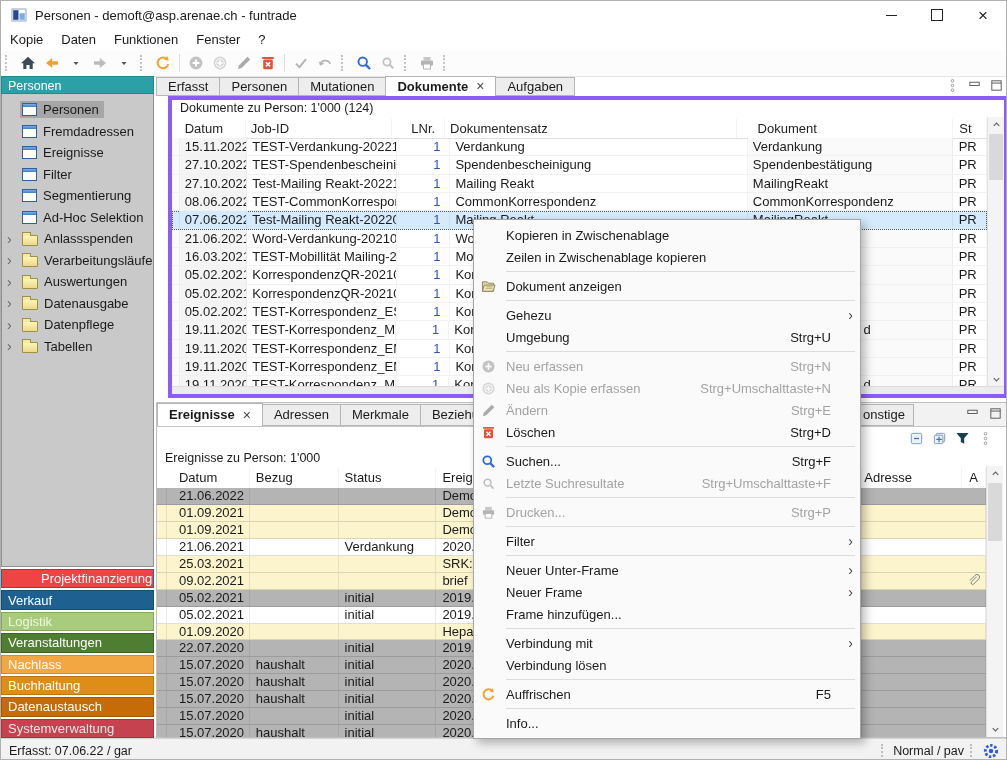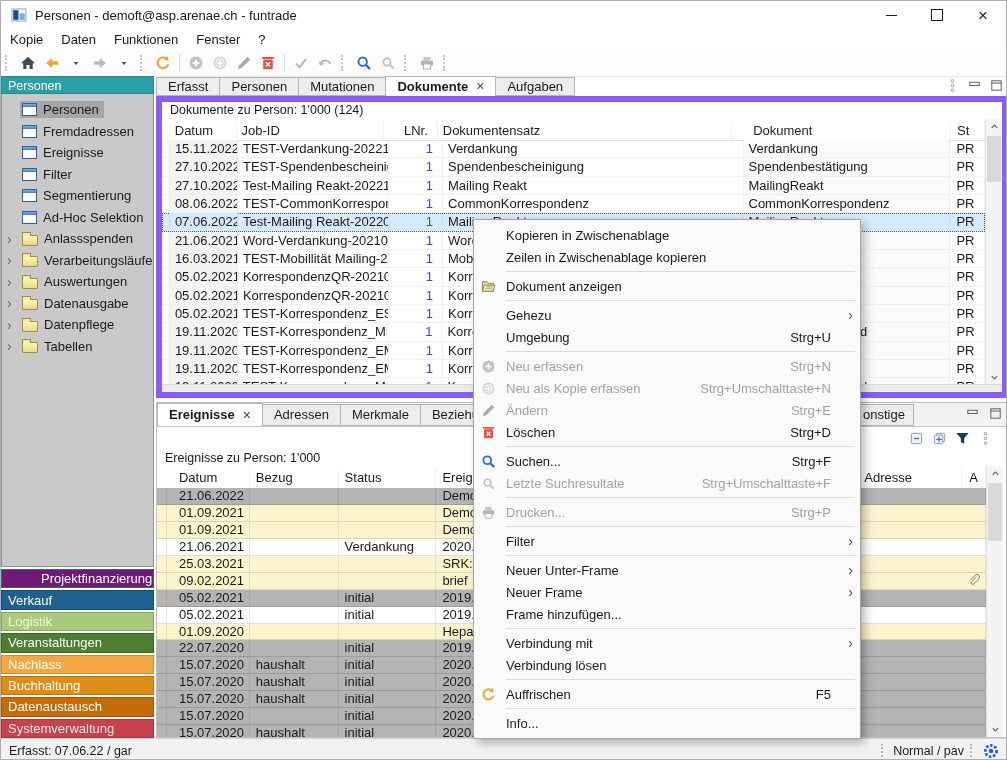--- a/index.html
+++ b/index.html
@@ -47,21 +47,21 @@
   .gear-wrap{width:18px;height:18px;margin-right:6px;display:flex;align-items:center;justify-content:center;}
   
   .content{position:absolute;left:155px;top:75px;width:852px;height:662px;}
   .tabbar{position:absolute;left:0;top:0;right:0;height:20px;display:flex;align-items:flex-end;}
   .tab{height:19px;line-height:19px;padding:0 11px;background:#ededed;border:1px solid #b5b5b5;margin-right:-1px;display:flex;align-items:center;box-sizing:border-box;white-space:nowrap;}
   .tab-active{background:#fff;font-weight:bold;height:20px;border-bottom:none;}
   .tab-close{margin-left:8px;font-weight:normal;font-size:14px;color:#444;}
   .bar-controls{position:absolute;right:4px;top:2px;display:flex;gap:7px;align-items:center;}
   .bar-controls .icon svg{width:15px;height:15px;}
   
-  .doc-pane{position:absolute;left:0;top:20px;right:0;height:302px;background:#fff;border:6px solid #8b5cf6;box-sizing:border-box;}
+  .doc-pane{position:absolute;left:12px;top:20px;right:0;height:302px;background:#fff;border:4px solid #8b5cf6;box-sizing:border-box;}
   .pane-caption{height:17px;line-height:17px;padding-left:8px;font-size:12.5px;}
   .dt-header{position:absolute;left:0;top:17px;right:17px;height:21px;display:flex;border-bottom:1px solid #e0e0e0;align-items:flex-end;}
   .dt-header .cell{line-height:19px;color:#222;}
   .dt-rows{position:absolute;left:0;top:38px;right:17px;bottom:7px;overflow:hidden;}
   .dt-row{height:18.357px;display:flex;border-bottom:1px solid #f1f1f1;box-sizing:border-box;}
   .cell{overflow:hidden;white-space:nowrap;box-sizing:border-box;border-right:1px solid rgba(0,0,0,0.05);line-height:18px;}
   .cd-g{width:8px;background:#fafafa;}
   .cd-datum{width:69px;padding-left:5px;background:#f4f4f4;position:relative;}
   .cd-job{width:153px;padding-left:5px;}
   .cd-lnr{width:55px;padding-right:9px;text-align:right;color:#3551b4;}
@@ -359,21 +359,21 @@
         </div>
         <div class="ti">
           <span class="ti-chev">›</span>
           <span class="ti-wrap">
             <span class="folder-icon"></span>
             <span class="ti-label">Tabellen</span>
           </span>
         </div>
       </div>
     <div class="sb-modules" id="modules">
-        <div class="mod-bar" style="background: #701a75; border-color: rgb(46, 102, 135); color: rgb(255, 255, 255); padding-left: 39px;">Projektfinanzierung</div>
+        <div class="mod-bar" style="background: #ef4444; border-color: rgb(46, 102, 135); color: rgb(255, 255, 255); padding-left: 39px;">Projektfinanzierung</div>
         <div class="mod-bar" style="background: rgb(30, 96, 143); border-color: rgb(23, 76, 114); color: rgb(255, 255, 255);">Verkauf</div>
         <div class="mod-bar" style="background: rgb(169, 203, 126); border-color: rgb(135, 168, 94); color: rgb(238, 248, 221);">Logistik</div>
         <div class="mod-bar" style="background: rgb(78, 126, 49); border-color: rgb(61, 100, 37); color: rgb(255, 255, 255);">Veranstaltungen</div>
         <div class="mod-bar" style="background: rgb(242, 167, 67); border-color: rgb(210, 136, 43); color: rgb(255, 255, 255);">Nachlass</div>
         <div class="mod-bar" style="background: rgb(222, 142, 22); border-color: rgb(188, 116, 16); color: rgb(255, 255, 255);">Buchhaltung</div>
         <div class="mod-bar" style="background: rgb(197, 108, 9); border-color: rgb(162, 88, 6); color: rgb(255, 255, 255);">Datenaustausch</div>
         <div class="mod-bar" style="background: rgb(199, 66, 79); border-color: rgb(165, 50, 62); color: #e5e5e5;">Systemverwaltung</div>
       </div>
   </div>
 

